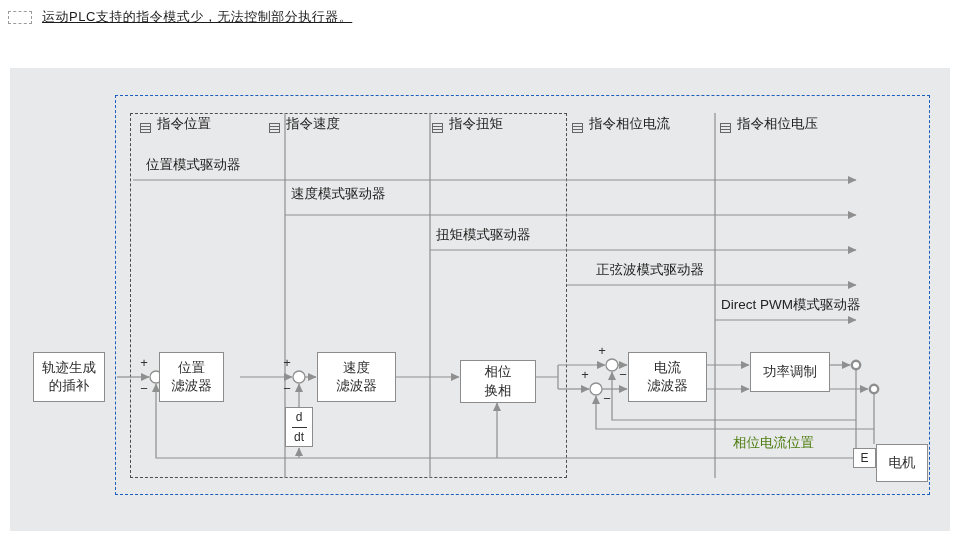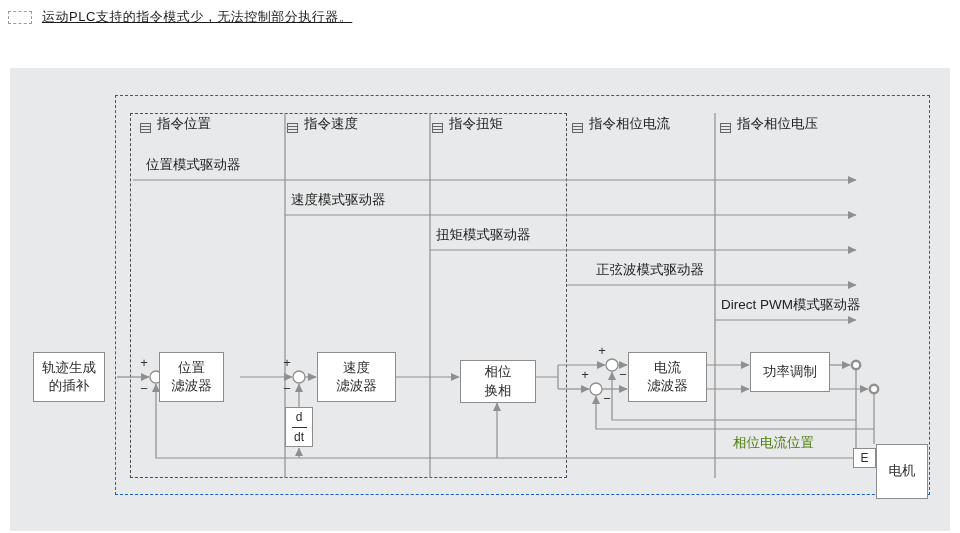--- a/index.html
+++ b/index.html
@@ -98,39 +98,39 @@
       <circle cx="596" cy="389" r="6" stroke-width="1.3"></circle>
       <circle cx="856" cy="365" r="4.2" stroke-width="2.4"></circle>
       <circle cx="874" cy="389" r="4.2" stroke-width="2.4"></circle>
     </g>
   </svg>
 
   <div class="col-header" style="left:140px">
     <span class="col-icon"></span>
     <span>指令位置</span>
   </div>
-  <div class="col-header" style="left:287px">
+  <div class="col-header" style="left:269px">
     <span class="col-icon"></span>
     <span>指令速度</span>
   </div>
   <div class="col-header" style="left:432px">
     <span class="col-icon"></span>
     <span>指令扭矩</span>
   </div>
   <div class="col-header" style="left:572px">
     <span class="col-icon"></span>
     <span>指令相位电流</span>
   </div>
   <div class="col-header" style="left:720px">
     <span class="col-icon"></span>
     <span>指令相位电压</span>
   </div>
 
   <div class="mode-label" style="left:146px;top:156px">位置模式驱动器</div>
-  <div class="mode-label" style="left:291px;top:191px">速度模式驱动器</div>
+  <div class="mode-label" style="left:291px;top:185px">速度模式驱动器</div>
   <div class="mode-label" style="left:436px;top:226px">扭矩模式驱动器</div>
   <div class="mode-label" style="left:596px;top:261px">正弦波模式驱动器</div>
   <div class="mode-label" style="left:721px;top:296px">Direct PWM模式驱动器</div>
 
   <div class="box" style="left:33px;top:352px;width:72px;height:50px">
     <span>轨迹生成</span>
     <span>的插补</span>
   </div>
   <div class="box" style="left:159px;top:352px;width:65px;height:50px">
     <span>位置</span>
@@ -149,21 +149,21 @@
     <span>相位</span>
     <span>换相</span>
   </div>
   <div class="box" style="left:628px;top:352px;width:79px;height:50px">
     <span>电流</span>
     <span>滤波器</span>
   </div>
   <div class="box" style="left:750px;top:352px;width:80px;height:40px">
     <span>功率调制</span>
   </div>
-  <div class="box" style="left:876px;top:444px;width:52px;height:55px">
+  <div class="box" style="left:876px;top:444px;width:52px;height:38px">
     <span>电机</span>
   </div>
   <div class="box small" style="left:853px;top:448px;width:23px;height:20px">
     <span>E</span>
   </div>
 
   <div class="fb-label">相位电流位置</div>
 
   <div class="sign" style="left:138px;top:357px">+</div>
   <div class="sign" style="left:138px;top:383px">−</div>

